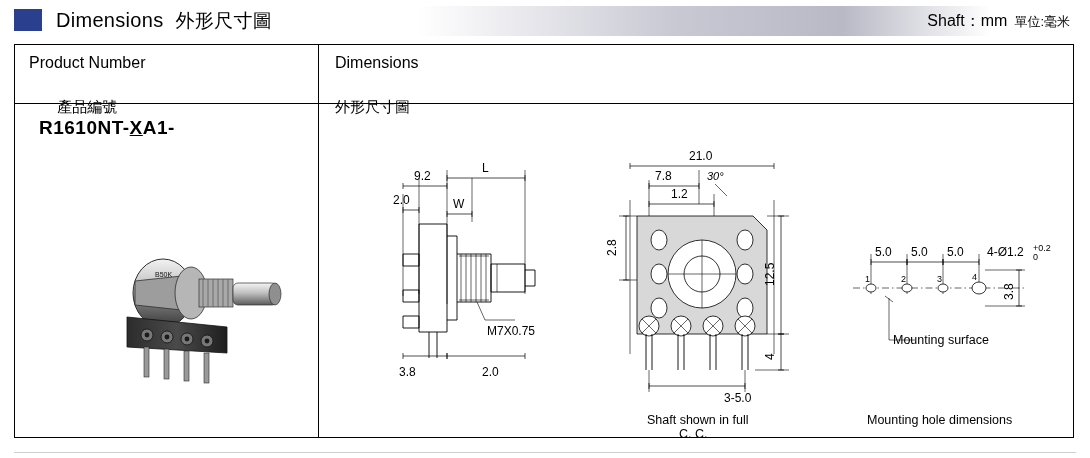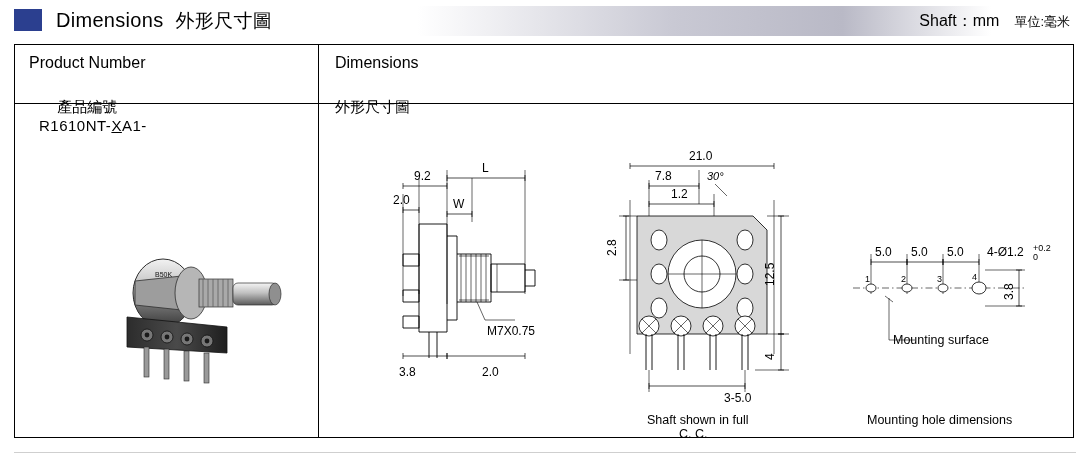--- a/index.html
+++ b/index.html
@@ -54,21 +54,21 @@
   }
   .header-unit {
     position: absolute;
     right: 6px;
     top: 5px;
     font-size: 16px;
     white-space: nowrap;
   }
   .header-unit .cn {
     font-size: 13px;
-    margin-left: 15px;
+    margin-left: 7px;
   }
 
   
   .table {
     position: absolute;
     left: 14px;
     top: 44px;
     width: 1060px;
     height: 394px;
     border: 1px solid #000000;
@@ -96,22 +96,22 @@
     line-height: 20px;
   }
   .th-left { left: 14px; top: 8px; text-align: center; }
   .th-right { left: 320px; top: 8px; }
   .th .cn { font-size: 15px; display: block; margin-top: 24px; }
 
   .part-number {
     position: absolute;
     left: 24px;
     top: 72px;
-    font-size: 15px;
-    font-weight: normal;
+    font-size: 19px;
+    font-weight: bold;
     letter-spacing: 0.5px;
   }
   .part-number .ul { text-decoration: underline; }
 
   
   .photo {
     position: absolute;
     left: 92px;
     top: 190px;
     width: 190px;

